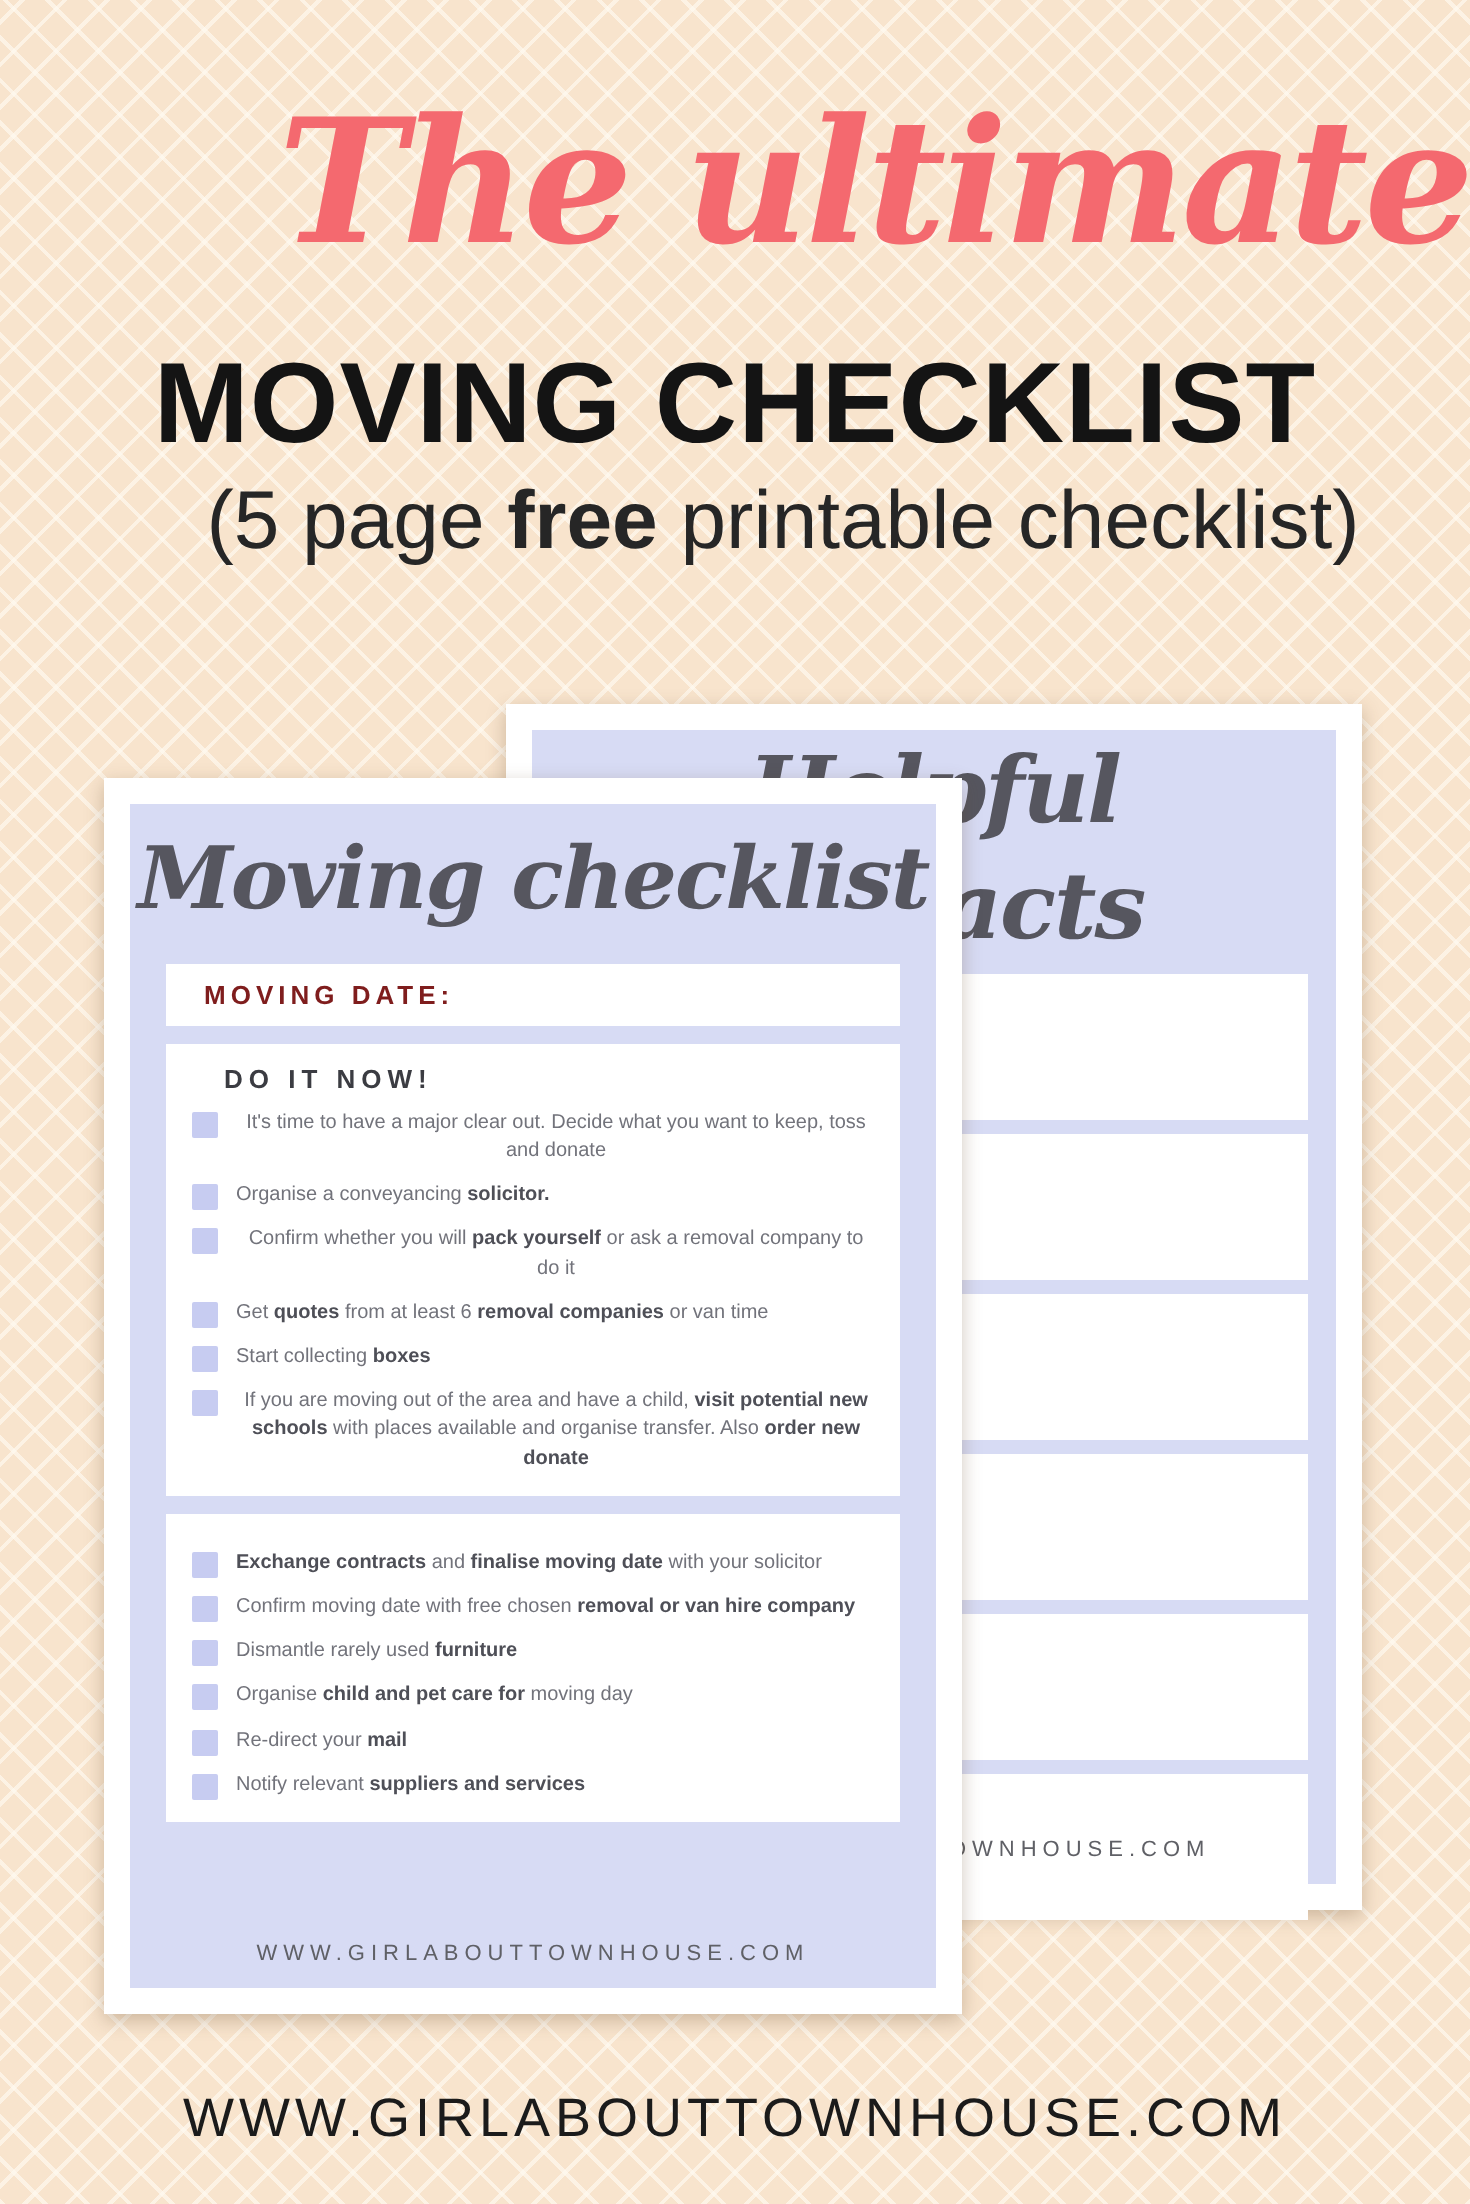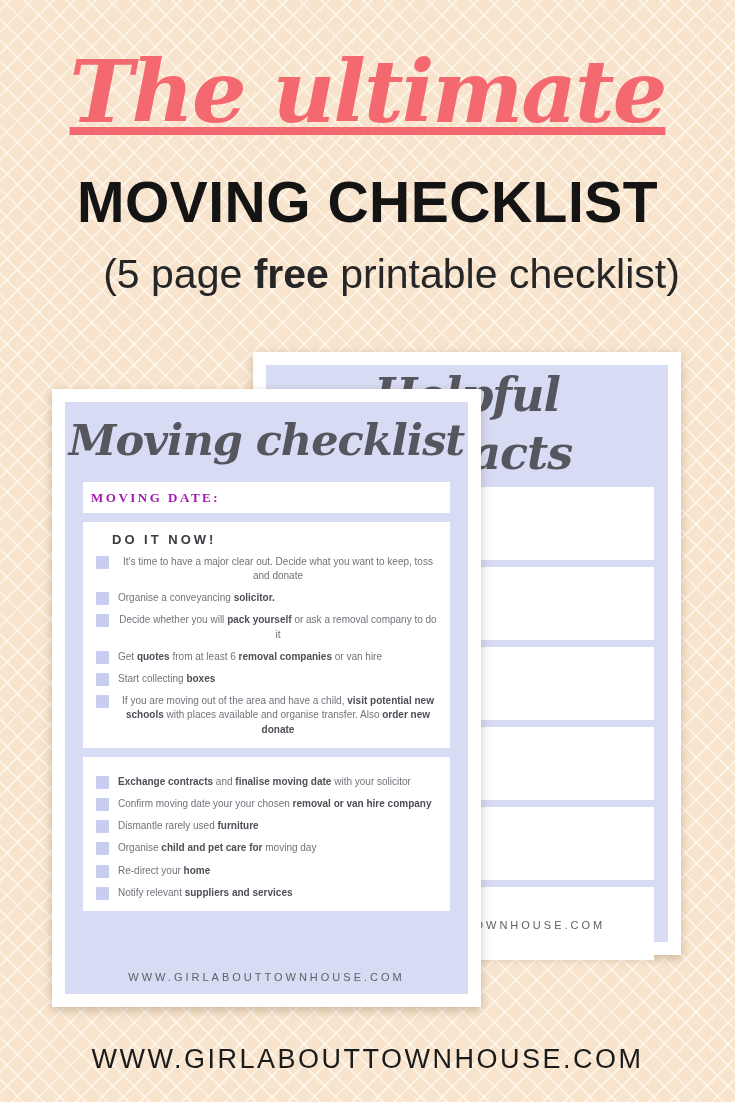--- a/index.html
+++ b/index.html
@@ -7,30 +7,30 @@
   .canvas {
     position:relative; width:735px; height:1102px; overflow:hidden;
     background-color:#f8e4cd;
     background-image:
       repeating-linear-gradient(45deg,  rgba(255,250,241,0.65) 0 2px, transparent 2px 15px),
       repeating-linear-gradient(-45deg, rgba(255,250,241,0.65) 0 2px, transparent 2px 15px);
   }
 
   
   .hdr-script {
-    position:absolute; top:30px; left:0; width:100%; text-align:center;
+    position:absolute; top:30px; left:0; width:100%; text-align:right;
     font-family:"DejaVu Serif", serif; font-style:italic; font-weight:700;
-    font-size:86px; line-height:1.45; color:#f4696f; letter-spacing:-2px;text-decoration:underline;
+    font-size:86px; line-height:1.45; color:#f4696f; letter-spacing:-2px;
   }
   .hdr-main {
     position:absolute; top:168px; left:0; width:100%; text-align:center;
     font-size:57px; line-height:1.2; font-weight:700; letter-spacing:0.5px; color:#141414;
   }
   .hdr-sub {
-    position:absolute; top:250px; left:0; width:100%; text-align:center;
+    position:absolute; top:236px; left:0; width:100%; text-align:center;
     font-size:41px; line-height:1.2; font-weight:400; color:#262626;padding-left:48px;
   }
   .bold { font-weight:700; }
 
   
   .page { position:absolute; background:#ffffff; box-shadow:0 3px 9px rgba(100,70,40,0.30); }
   .page-inner { position:absolute; inset:13px; background:#d7dbf4; }
 
   .back-page  { left:253px; top:352px; width:428px; height:603px; z-index:1; }
   .front-page { left:52px;  top:389px; width:429px; height:618px; z-index:2; }
@@ -42,22 +42,22 @@
   .back-title  { font-size:46px; line-height:1.25; padding-top:2px; }
   .front-title { font-size:43px; line-height:1.3;  padding-top:11px; }
 
   
   .fields { margin:5px 14px 0; }
   .field  { height:73px; background:#ffffff; margin-bottom:7px; }
 
   
   .wbox { background:#ffffff; margin:0 18px; }
   .movdate {
-    margin-top:13px; height:31px; line-height:31px; padding-left:8px;
-    font-size:13px; font-weight:700; letter-spacing:2.5px; color:#a21caf;font-family:Liberation Serif, serif;
+    margin-top:13px; height:31px; line-height:31px; padding-left:19px;
+    font-size:13px; font-weight:700; letter-spacing:2.5px; color:#7f1d1d;
   }
   .section { margin-top:9px; padding:10px 12px 11px 13px; }
   .sec-head { font-size:13px; font-weight:700; letter-spacing:3px; color:#3b3c42;margin-left:16px; }
   .item { display:flex; margin-top:8px; }
   .cb   { flex:0 0 13px; width:13px; height:13px; background:#c7ccf1; border-radius:1px; margin:1px 9px 0 0; }
   .txt  { font-size:10px; line-height:1.42; color:#72737b;text-align:center; }
   .txt .b { font-weight:700; color:#4e4f57; }
 
   .page-footer {
     position:absolute; left:0; right:0; bottom:11px; text-align:center;
@@ -106,58 +106,58 @@
             <div class="item">
               <span class="cb"></span>
               <span class="txt"><span>It's time to have a major clear out. Decide what you want to keep, toss and donate</span></span>
             </div>
             <div class="item">
               <span class="cb"></span>
               <span class="txt"><span>Organise a conveyancing </span><span class="b">solicitor.</span></span>
             </div>
             <div class="item">
               <span class="cb"></span>
-              <span class="txt"><span>Decide whether you will </span><span class="b">pack yourself</span><span> or ask a removal company to do it</span></span>
+              <span class="txt"><span>Confirm whether you will </span><span class="b">pack yourself</span><span> or ask a removal company to do it</span></span>
             </div>
             <div class="item">
               <span class="cb"></span>
-              <span class="txt"><span>Get </span><span class="b">quotes</span><span> from at least 6 </span><span class="b">removal companies</span><span> or van hire</span></span>
+              <span class="txt"><span>Get </span><span class="b">quotes</span><span> from at least 6 </span><span class="b">removal companies</span><span> or van time</span></span>
             </div>
             <div class="item">
               <span class="cb"></span>
               <span class="txt"><span>Start collecting </span><span class="b">boxes</span></span>
             </div>
             <div class="item">
               <span class="cb"></span>
               <span class="txt"><span>If you are moving out of the area and have a child, </span><span class="b">visit potential new schools</span><span> with places available and organise transfer. Also </span><span class="b">order new donate</span></span>
             </div>
           </div>
       </div>
 
       <div class="wbox section">
         <div>
             <div class="item">
               <span class="cb"></span>
               <span class="txt"><span class="b">Exchange contracts</span><span> and </span><span class="b">finalise moving date</span><span> with your solicitor</span></span>
             </div>
             <div class="item">
               <span class="cb"></span>
-              <span class="txt"><span>Confirm moving date your your chosen </span><span class="b">removal or van hire company</span></span>
+              <span class="txt"><span>Confirm moving date with free chosen </span><span class="b">removal or van hire company</span></span>
             </div>
             <div class="item">
               <span class="cb"></span>
               <span class="txt"><span>Dismantle rarely used </span><span class="b">furniture</span></span>
             </div>
             <div class="item">
               <span class="cb"></span>
               <span class="txt"><span>Organise </span><span class="b">child and pet care for</span><span> moving day</span></span>
             </div>
             <div class="item">
               <span class="cb"></span>
-              <span class="txt"><span>Re-direct your </span><span class="b">home</span></span>
+              <span class="txt"><span>Re-direct your </span><span class="b">mail</span></span>
             </div>
             <div class="item">
               <span class="cb"></span>
               <span class="txt"><span>Notify relevant </span><span class="b">suppliers and services</span></span>
             </div>
           </div>
       </div>
 
       <div class="page-footer">WWW.GIRLABOUTTOWNHOUSE.COM</div>
     </div>

